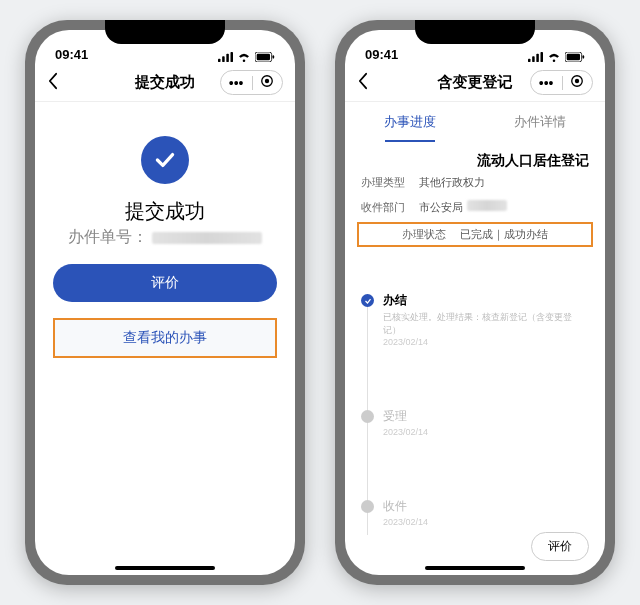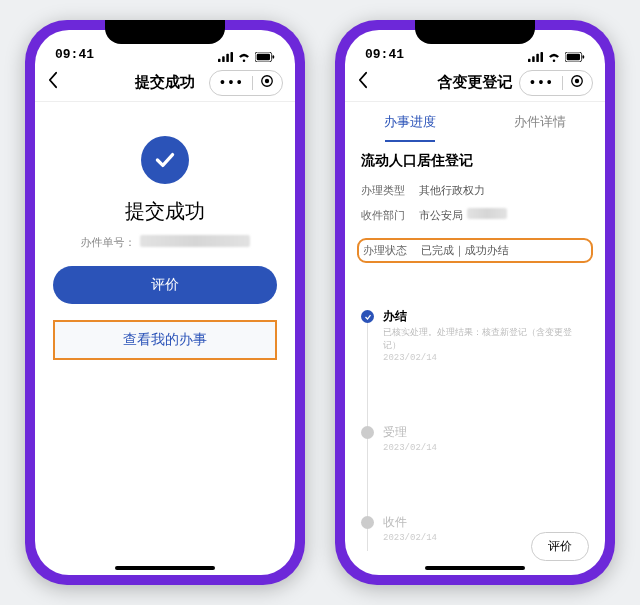--- a/index.html
+++ b/index.html
@@ -7,26 +7,25 @@
     background: #eef0f2;
     font-family: -apple-system, "PingFang SC", "Helvetica Neue", sans-serif;
     display: flex;
     justify-content: center;
     gap: 30px;
     padding: 20px 10px;
   }
   .phone {
     width: 280px;
     height: 565px;
-    background: #6d28d9;
+    background: #737373;
     border-radius: 42px;
     padding: 10px;
     position: relative;
     box-shadow: 0 4px 20px rgba(0,0,0,0.25);
-    font-family: Liberation Mono, monospace;
   }
   .screen {
     width: 100%;
     height: 100%;
     background: #fff;
     border-radius: 34px;
     overflow: hidden;
     position: relative;
     display: flex;
     flex-direction: column;
@@ -87,21 +86,21 @@
     padding: 34px 18px 0;
   }
   .check-circle {
     width: 48px; height: 48px;
     background: #2b53b8;
     border-radius: 50%;
     display:flex; align-items:center; justify-content:center;
   }
   .check-circle svg { width:26px; height:26px; }
   .success-title { margin-top:14px; font-size:20px; font-weight:500; }
-  .case-row { margin-top:10px; display:flex; align-items:flex-start; font-size:11px; color:#888; }
+  .case-row { margin-top:2px; display:flex; align-items:center; font-size:16px; color:#888; }
   .blur-box {
     width: 110px; height: 12px;
     background: linear-gradient(90deg,#e2e2e2,#d6d6d6,#e2e2e2);
     filter: blur(1px);
     border-radius:2px;
     margin-left:4px;
   }
   .btn {
     width: 100%; height: 38px;
     border-radius: 19px;
@@ -123,30 +122,30 @@
   .tab {
     flex:1; display:flex; align-items:center; justify-content:center;
     font-size:13px; color:#888;
   }
   .tab.active { color:#2b53b8; position:relative; }
   .tab.active::after {
     content:""; position:absolute; bottom:0; left:50%; transform:translateX(-50%);
     width:50px; height:2px; background:#2b53b8;
   }
   .section { padding: 10px 16px 4px; }
-  .section-title { font-size:14px; font-weight:600; margin-bottom:8px; }
+  .section-title { font-size:14px; font-weight:600; margin-bottom:0;text-align:right; }
   .kv-row {
     display:flex; font-size:11px; color:#555;
     padding:5px 0;
   }
   .kv-row .k { width:58px; color:#666; flex-shrink:0; }
   .kv-row .v { color:#555; }
   .kv-row.hl {
-    border:2px solid #e98a2a; border-radius:9px;
-    padding:3px 4px; margin:10px -4px;
+    border:2px solid #e98a2a; border-radius:0;
+    padding:3px 4px; margin:2px -4px;justify-content:center;
   }
   .kv-row .blur-v {
     width:90px; height:11px;
     background: linear-gradient(90deg,#e2e2e2,#d6d6d6,#e2e2e2);
     filter: blur(1px); border-radius:2px;
   }
   .timeline { margin-top:12px; position:relative; padding-left:22px; }
   .timeline::before {
     content:""; position:absolute; left:6px; top:8px; bottom:8px;
     width:1px; background:#e0e0e0;

